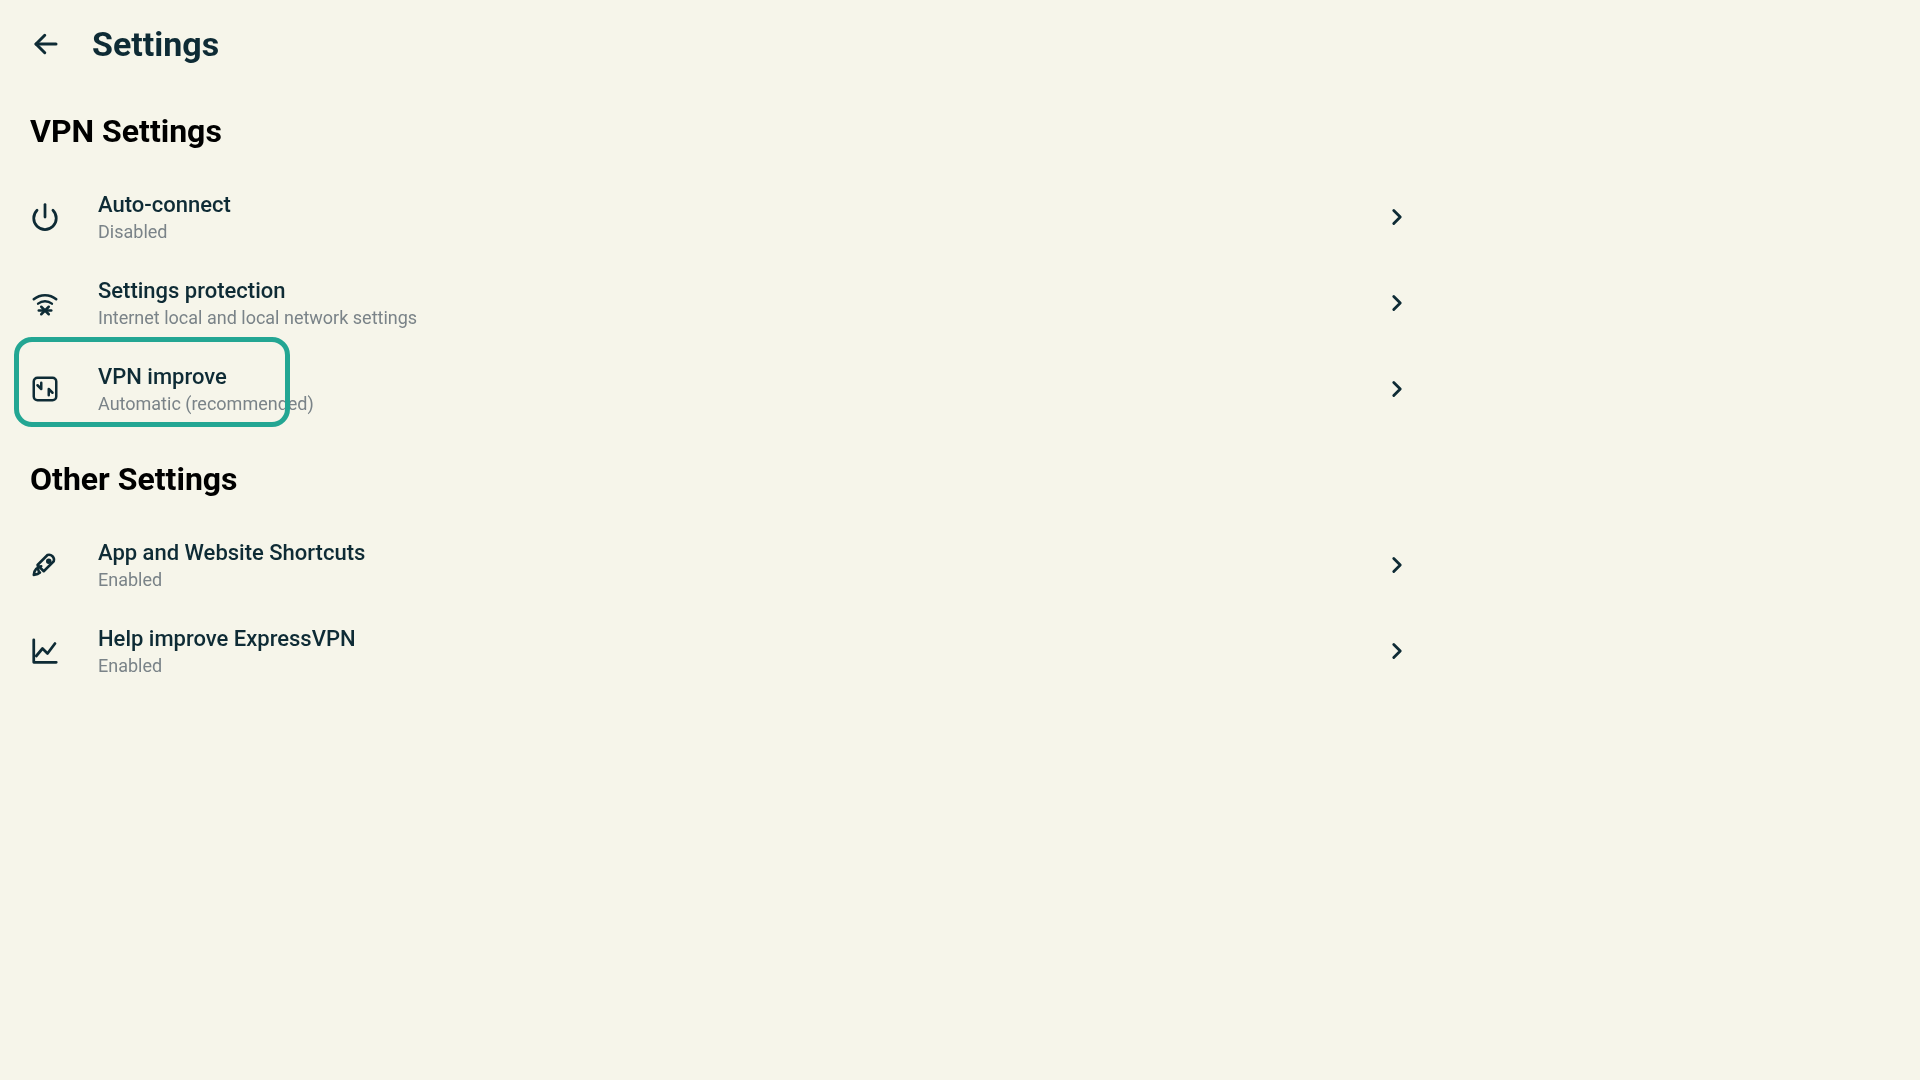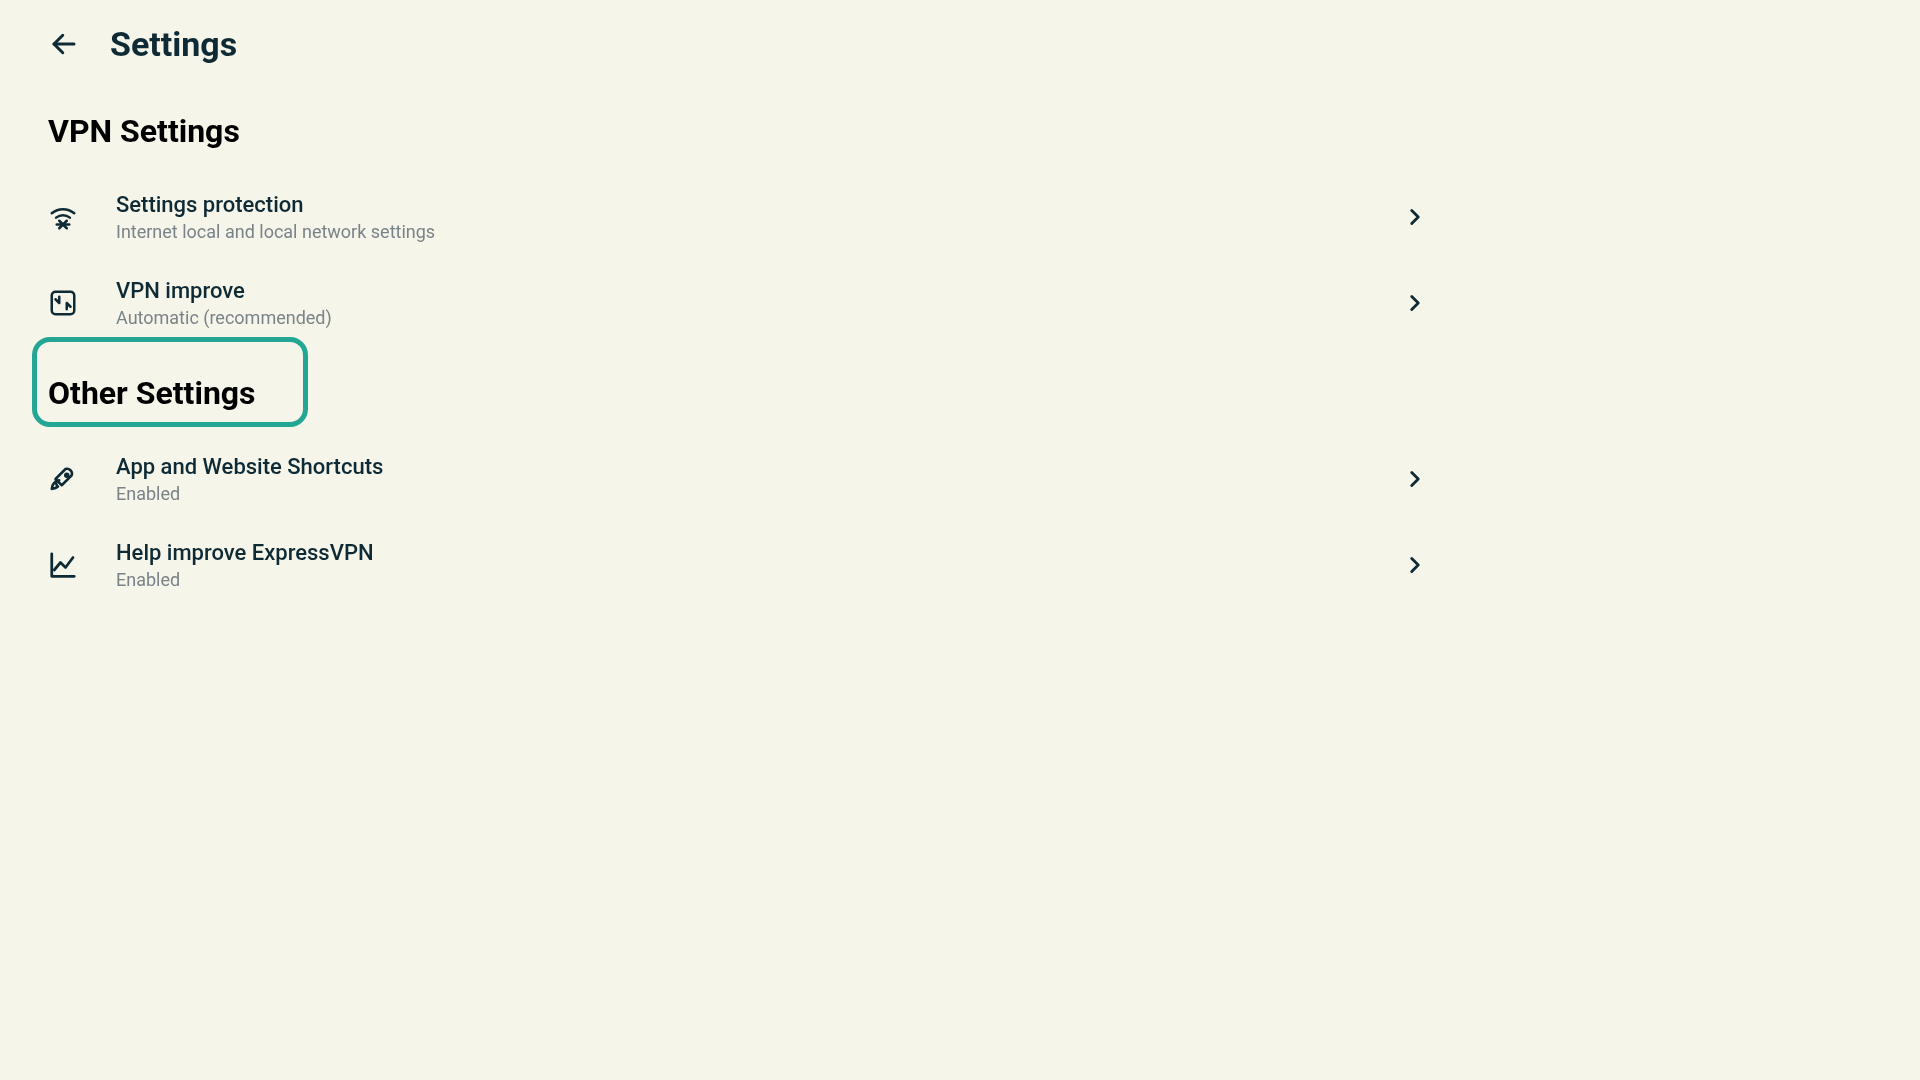--- a/index.html
+++ b/index.html
@@ -7,21 +7,20 @@
   body {
     background: #f6f5ea;
     font-family: -apple-system, BlinkMacSystemFont, "Segoe UI", Roboto, Arial, sans-serif;
     color: #0e2b35;
   }
   .screen {
     width: 1440px;
     height: 810px;
     padding: 24px 0 0 0;
     position: relative;
-    margin-left: 18px;
   }
   .header {
     display: flex;
     align-items: center;
     padding: 0 28px;
     gap: 28px;
     margin-bottom: 48px;
   }
   .back-btn {
     width: 36px; height: 36px;
@@ -102,20 +101,37 @@
             <polyline points="11 5 4 12 11 19"></polyline>
           </svg>
       </span>
     </div>
     <div class="title">Settings</div>
   </div>
 
   <div class="section-label">VPN Settings</div>
   <div class="list">
 
+    <div class="item">
+      <span class="icon">
+        <svg width="30" height="30" viewBox="0 0 24 24" fill="none" stroke="#0e2b35" stroke-width="2.2" stroke-linecap="round" stroke-linejoin="round">
+            <path d="M18.36 6.64a9 9 0 1 1-12.73 0"></path>
+            <line x1="12" y1="2" x2="12" y2="12"></line>
+          </svg>
+      </span>
+      <div class="texts">
+        <div class="t1">Auto-connect</div>
+        <div class="t2">Disabled</div>
+      </div>
+      <span class="chev">
+        <svg width="26" height="26" viewBox="0 0 24 24" fill="none" stroke="#0e2b35" stroke-width="2.6" stroke-linecap="round" stroke-linejoin="round">
+            <polyline points="9 18 15 12 9 6"></polyline>
+          </svg>
+      </span>
+    </div>
 
     <div class="item">
       <span class="icon">
         <svg width="30" height="30" viewBox="0 0 24 24" fill="none" stroke="#0e2b35" stroke-width="2" stroke-linecap="round" stroke-linejoin="round">
             <path d="M3 9a14 14 0 0 1 18 0"></path>
             <path d="M6.5 12.5a9 9 0 0 1 11 0"></path>
             <line x1="7" y1="18" x2="17" y2="18"></line>
             <line x1="9" y1="15" x2="15" y2="21"></line>
             <line x1="15" y1="15" x2="9" y2="21"></line>
           </svg>

